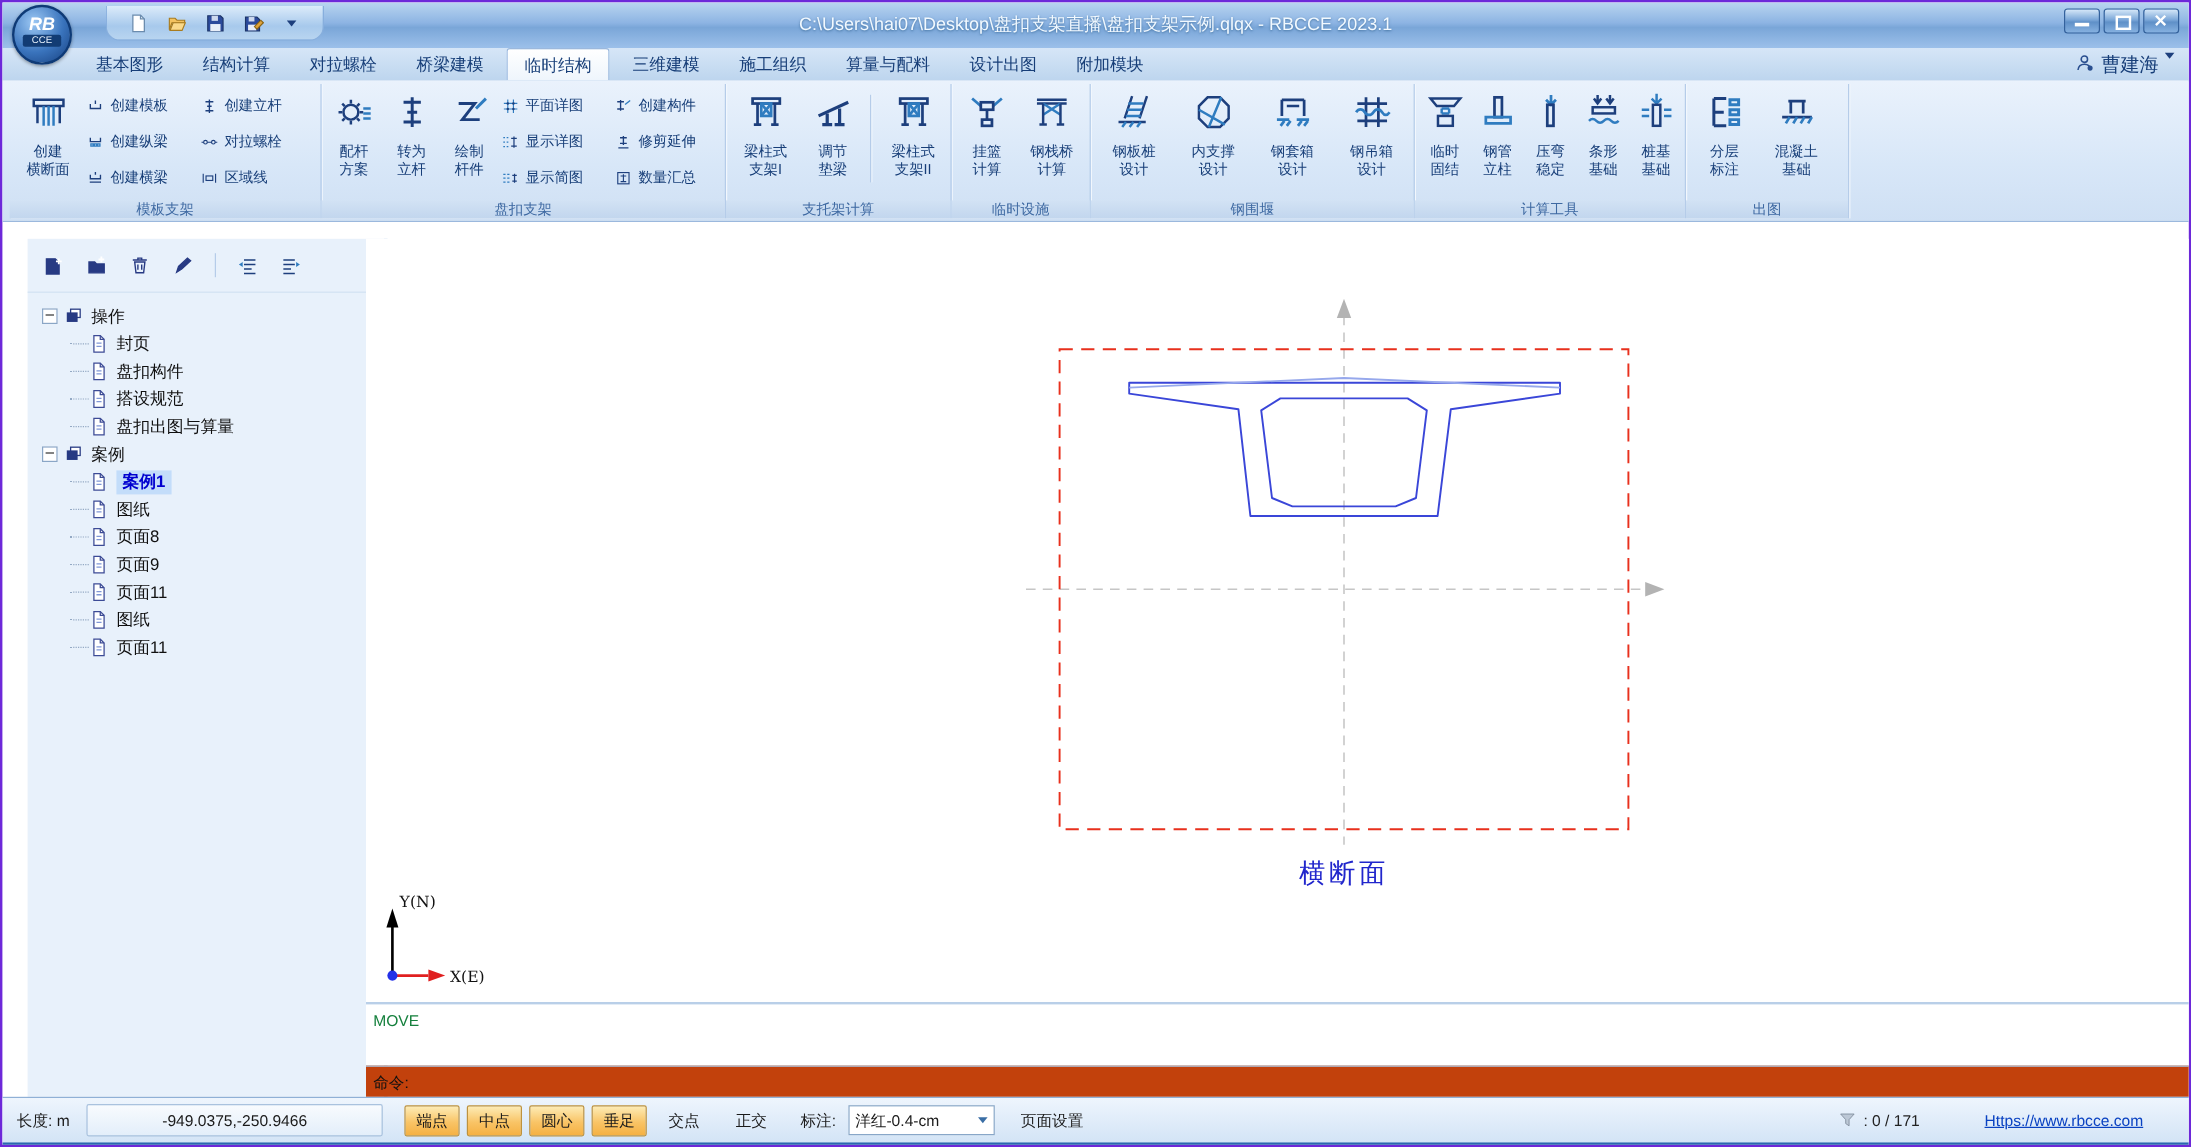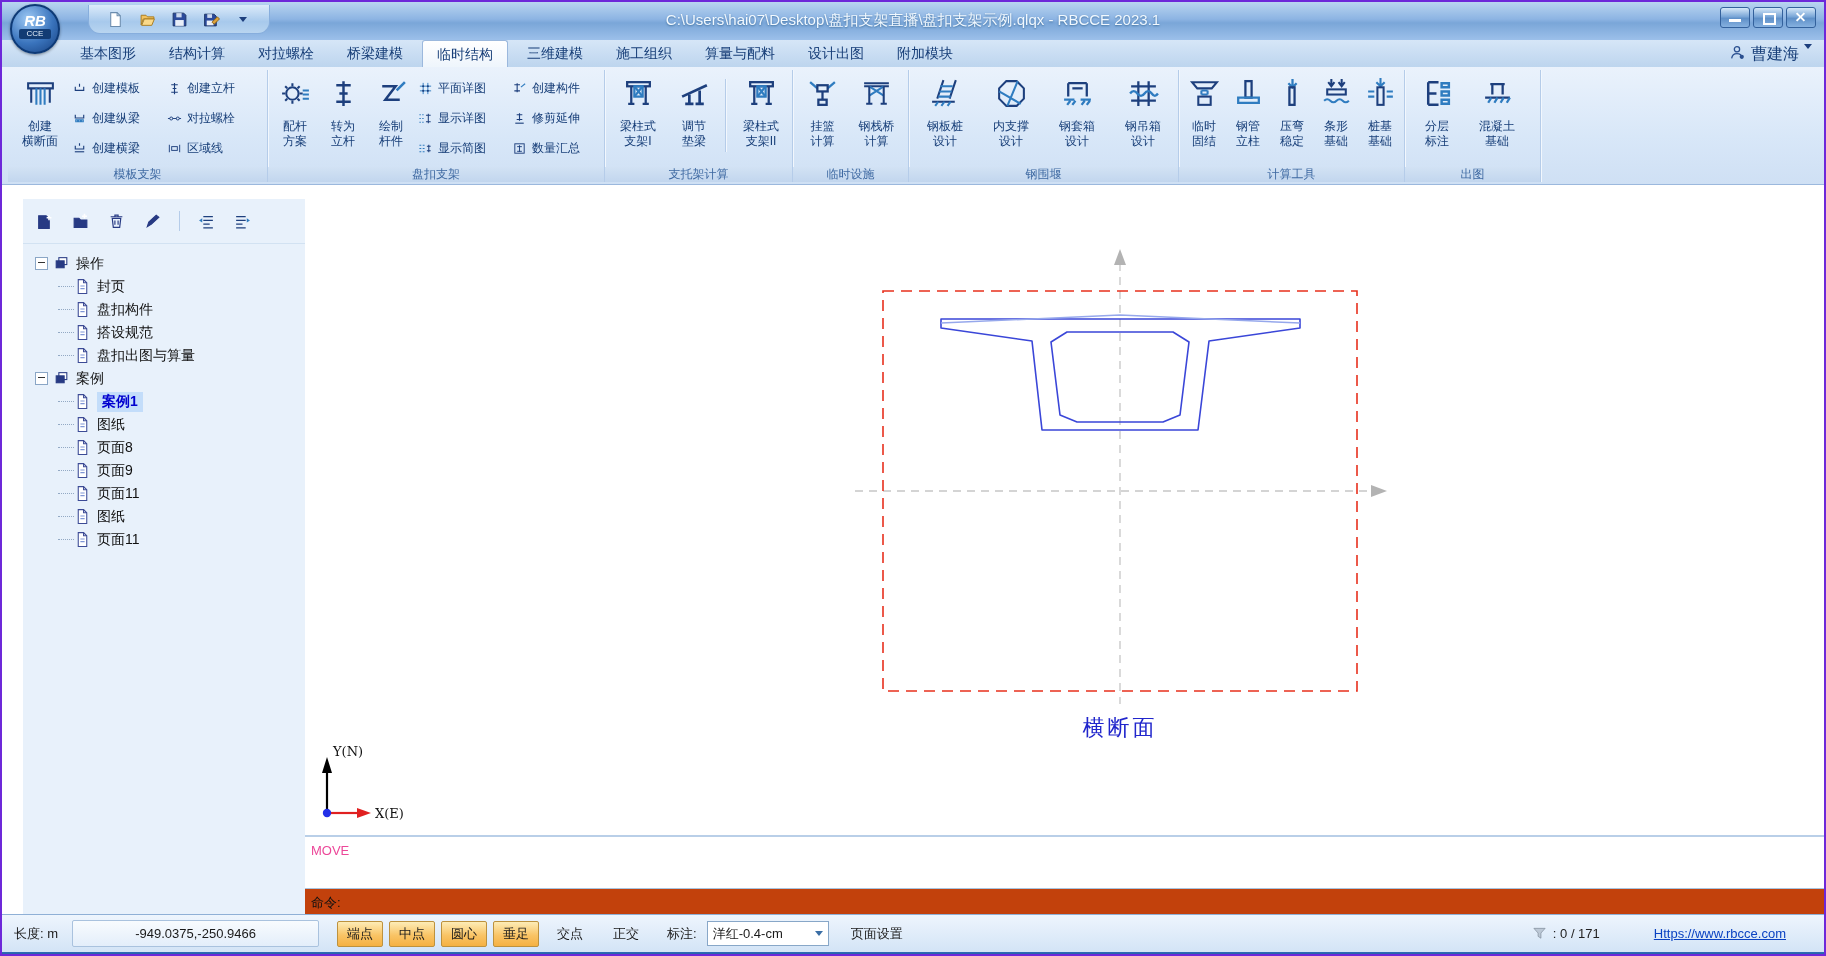--- a/index.html
+++ b/index.html
@@ -69,21 +69,21 @@
   .tguide{width:16px;border-top:1px dotted #93a9c4;margin-left:31px;flex:none;}
   .ticn{margin-right:6px;flex:none;display:flex;}
   .tlabel{white-space:nowrap;}
   .tlabel.sel{background:#c3ddfa;color:#0000cf;font-weight:bold;padding:1px 5px;}
 
   
   .canvas{position:absolute;left:303px;top:197px;width:1523px;height:636px;background:#ffffff;}
 
   
   .cmd1{position:absolute;left:303px;top:833px;right:0;height:53px;background:#fff;
-    border-top:2px solid #b9cfe8;box-sizing:border-box;padding:6px 0 0 6px;font-size:13px;color:#ec4899;}
+    border-top:2px solid #b9cfe8;box-sizing:border-box;padding:6px 0 0 6px;font-size:13px;color:#15803d;}
   .cmd2{position:absolute;left:303px;top:886px;right:0;height:26px;background:#c2410c;
     border-top:1px solid #a9c3de;box-sizing:border-box;padding:5px 0 0 6px;font-size:13px;color:#111;}
 
   
   .statusbar{position:absolute;left:0;top:912px;right:0;height:38px;display:flex;align-items:center;
     padding:0 12px;box-sizing:border-box;gap:6px;font-size:13px;color:#1a1a1a;
     background:linear-gradient(#eef5fd,#d3e4f6);border-top:1px solid #8fb0d6;}
   .coordbox{width:245px;height:25px;line-height:25px;text-align:center;margin:0 12px 0 8px;
     border:1px solid #a9c2de;border-radius:2px;background:linear-gradient(#f8fbfe,#e3eefa);}
   .snapbtn{height:24px;padding:0 9px;line-height:24px;border-radius:2px;cursor:pointer;white-space:nowrap;}

